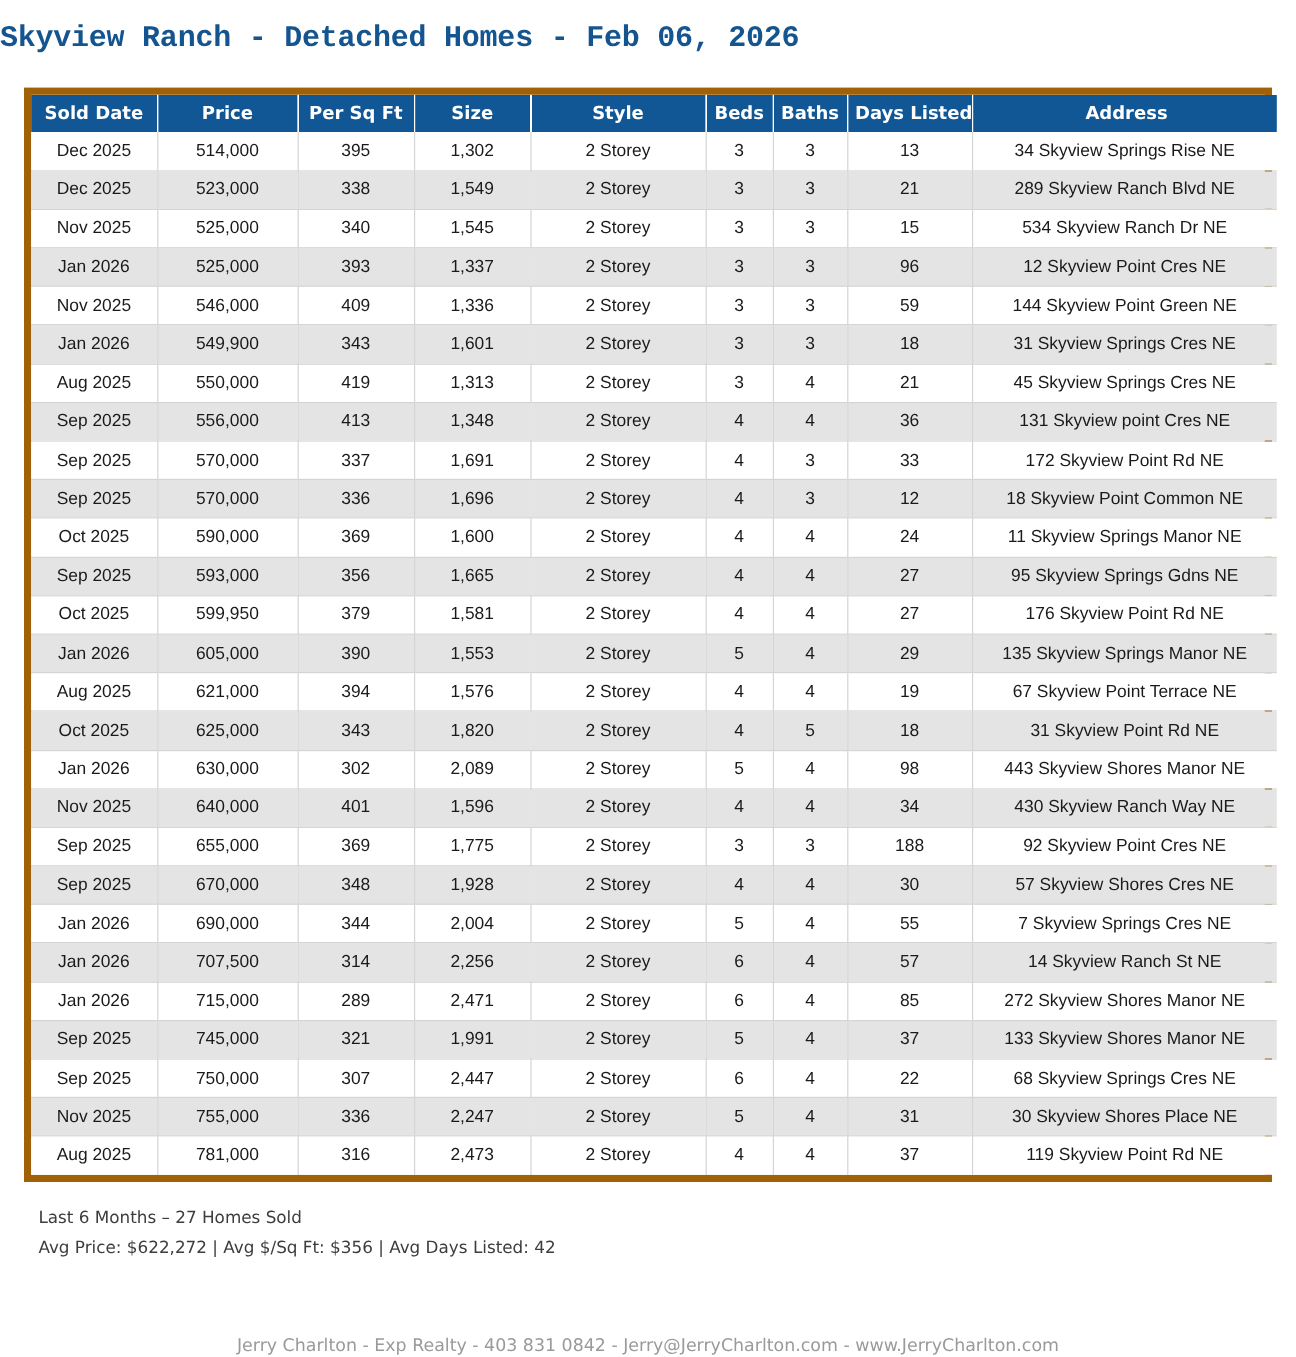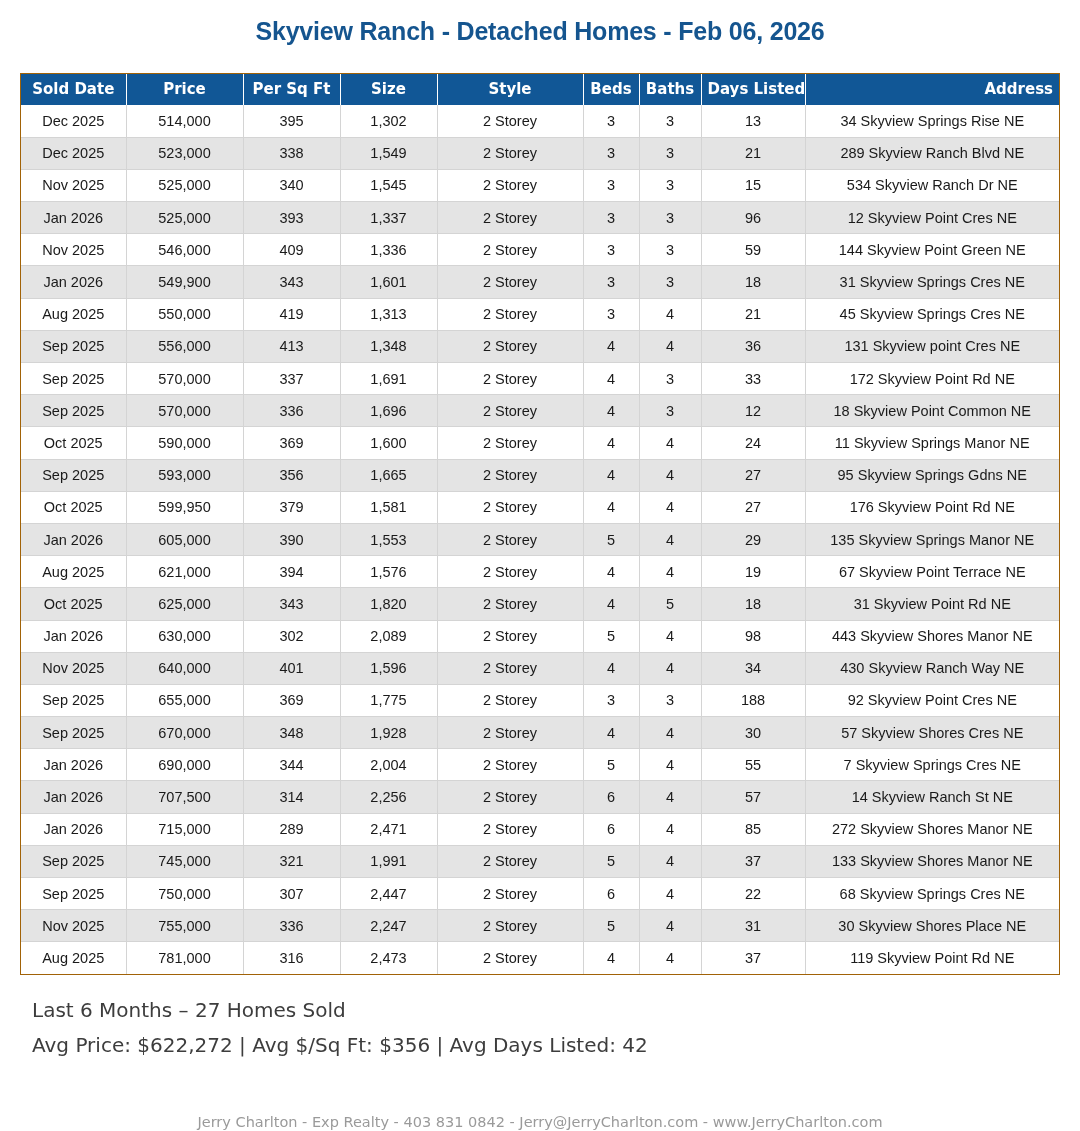--- a/index.html
+++ b/index.html
@@ -19,32 +19,32 @@
     position: relative;
     width: 1080px;
     height: 1131px;
     box-sizing: border-box;
   }
 
   
   .report-title {
     margin: 0;
     padding-top: 17px;
-    text-align: center;
+    text-align: left;
     font-size: 25px;
     font-weight: bold;
     color: #15558f;
     letter-spacing: -0.2px;
-    font-family: Liberation Sans, sans-serif;
+    font-family: Liberation Mono, monospace;
   }
 
   
   .table-wrap {
     margin: 27px 20px 0 20px;
-    border: 1px solid #a16207;
+    border: 6px solid #a16207;
     box-sizing: border-box;
   }
 
   table.sales {
     border-collapse: collapse;
     width: 100%;
     table-layout: fixed;
     font-size: 14.5px;
     color: #1a1a1a;
   }
@@ -90,21 +90,21 @@
   col.c-size   { width: 97px; }
   col.c-style  { width: 146px; }
   col.c-beds   { width: 56px; }
   col.c-baths  { width: 62px; }
   col.c-days   { width: 104px; }
   col.c-addr   { width: 254px; }
 
   
   .summary {
     margin: 18px 0 0 32px;
-    font-size: 20px;
+    font-size: 14px;
     color: #3d3d3d;
     line-height: 1.75;
     font-family: "DejaVu Sans", sans-serif;
   }
   .summary div { white-space: nowrap; }
 
   
   .footer {
     position: absolute;
     left: 0;
@@ -141,21 +141,21 @@
       <thead>
         <tr>
           <th>Sold Date</th>
           <th>Price</th>
           <th>Per Sq Ft</th>
           <th>Size</th>
           <th>Style</th>
           <th>Beds</th>
           <th>Baths</th>
           <th>Days Listed</th>
-          <th style="text-align:right;padding-left:9px;">Address</th>
+          <th style="text-align:center;padding-left:9px;">Address</th>
         </tr>
       </thead>
       <tbody id="sales-body">
           <tr class="reg">
             <td>Dec 2025</td>
             <td>514,000</td>
             <td>395</td>
             <td>1,302</td>
             <td>2 Storey</td>
             <td>3</td>

